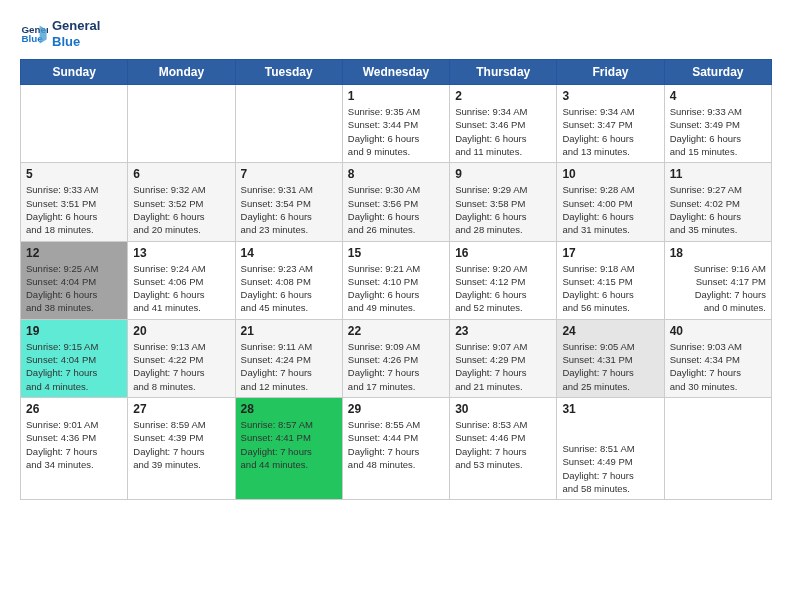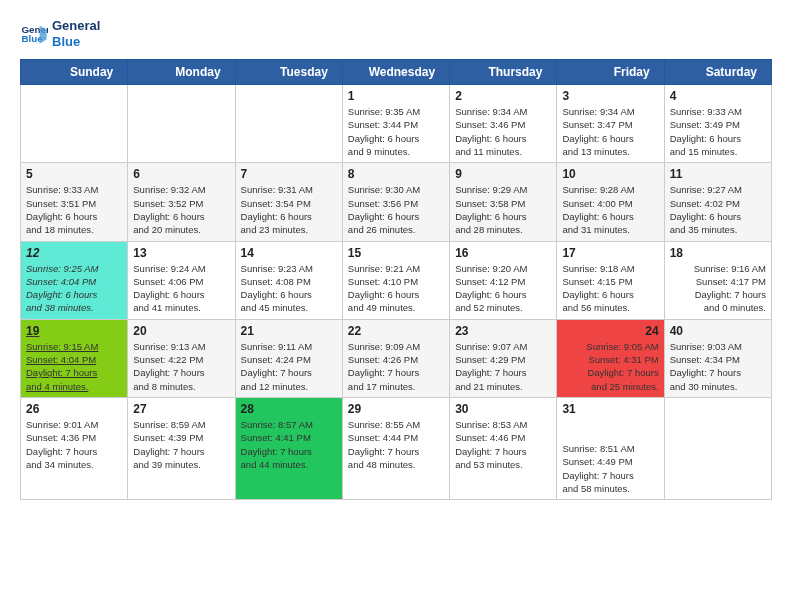--- a/index.html
+++ b/index.html
@@ -45,21 +45,21 @@
       width: 100%;
       border-collapse: collapse;
       border: 1px solid #ccc;
     }
     .calendar-table th {
       background: #2e5fa3;
       color: #fff;
       font-size: 12px;
       font-weight: bold;
       padding: 5px 14px;
-      text-align: right;
+      text-align: center;
       border: 1px solid #2356a0;
     }
     .calendar-table td {
       vertical-align: top;
       border: 1px solid #ccc;
       padding: 4px 5px;
       width: calc(100% / 7);
       min-height: 80px;
       font-size: 10px;
       color: #333;
@@ -200,21 +200,21 @@
           </td>
           <td style="background: rgb(245, 245, 245);">
             <span class="day-number">11</span>
             <div class="day-info" style="white-space: pre-line;">Sunrise: 9:27 AM
 Sunset: 4:02 PM
 Daylight: 6 hours
 and 35 minutes.</div>
           </td>
         </tr>
         <tr>
-          <td style="background: #5eead4; font-style: italic;">
+          <td style="background: #a3a3a3;">
             <span class="day-number">12</span>
             <div class="day-info" style="white-space: pre-line;">Sunrise: 9:25 AM
 Sunset: 4:04 PM
 Daylight: 6 hours
 and 38 minutes.</div>
           </td>
           <td style="background: rgb(255, 255, 255);">
             <span class="day-number">13</span>
             <div class="day-info" style="white-space: pre-line;">Sunrise: 9:24 AM
 Sunset: 4:06 PM
@@ -251,21 +251,21 @@
           </td>
           <td style="background: rgb(255, 255, 255);">
             <span class="day-number">18</span>
             <div class="day-info" style="white-space: pre-line; text-align: right;">Sunrise: 9:16 AM
 Sunset: 4:17 PM
 Daylight: 7 hours
 and 0 minutes.</div>
           </td>
         </tr>
         <tr>
-          <td style="background: #84cc16; text-decoration: underline;">
+          <td style="background: #5eead4;">
             <span class="day-number">19</span>
             <div class="day-info" style="white-space: pre-line;">Sunrise: 9:15 AM
 Sunset: 4:04 PM
 Daylight: 7 hours
 and 4 minutes.</div>
           </td>
           <td style="background: rgb(245, 245, 245);">
             <span class="day-number">20</span>
             <div class="day-info" style="white-space: pre-line;">Sunrise: 9:13 AM
 Sunset: 4:22 PM
@@ -286,21 +286,21 @@
 Daylight: 7 hours
 and 17 minutes.</div>
           </td>
           <td style="background: rgb(245, 245, 245);">
             <span class="day-number">23</span>
             <div class="day-info" style="white-space: pre-line;">Sunrise: 9:07 AM
 Sunset: 4:29 PM
 Daylight: 7 hours
 and 21 minutes.</div>
           </td>
-          <td style="background: #ef4444; text-align: right;">
+          <td style="background: #e5e5e5;">
             <span class="day-number">24</span>
             <div class="day-info" style="white-space: pre-line;">Sunrise: 9:05 AM
 Sunset: 4:31 PM
 Daylight: 7 hours
 and 25 minutes.</div>
           </td>
           <td style="background: rgb(245, 245, 245);">
             <span class="day-number">40</span>
             <div class="day-info" style="white-space: pre-line;">Sunrise: 9:03 AM
 Sunset: 4:34 PM

